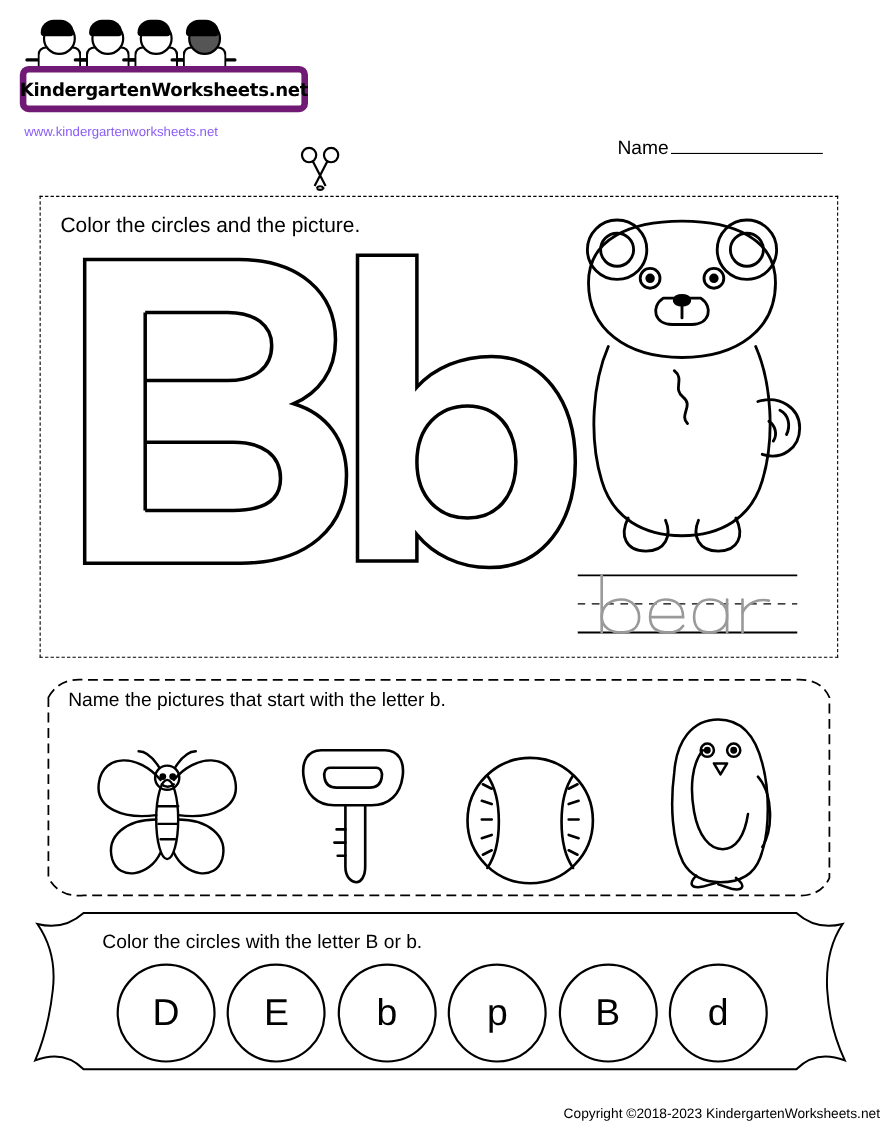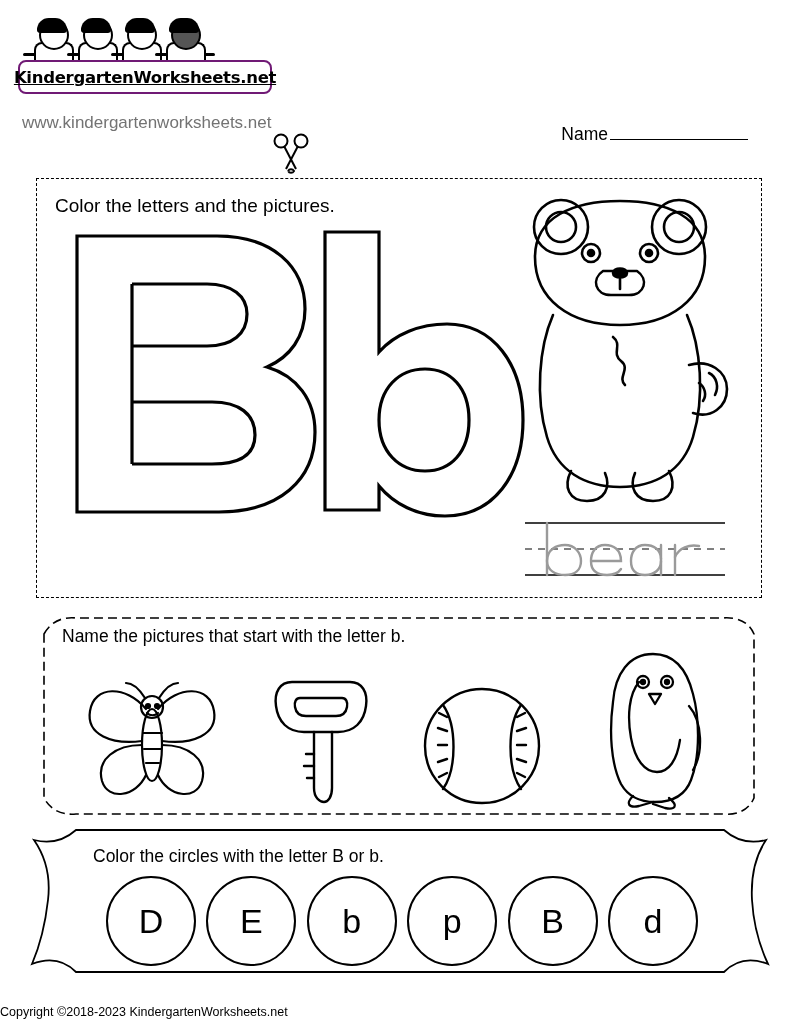--- a/index.html
+++ b/index.html
@@ -84,42 +84,41 @@
   .kid.k2 { left: 44px; }
   .kid.k3 { left: 88px; }
   .kid.k4 { left: 132px; }
   .kid.k4 .head { background: #555; }
 
   .logo-bar {
     position: relative;
     margin-top: -4px;
     width: 250px;
     height: 30px;
-    border: 2px solid #701a75;
+    border: 6px solid #701a75;
     border-radius: 8px;
     background: #fff;
     display: flex;
     align-items: center;
     justify-content: center;
-    text-decoration: underline;
   }
   .logo-bar span {
     font-family: "DejaVu Sans", sans-serif;
     font-weight: bold;
     font-size: 16.5px;
     letter-spacing: -0.3px;
     white-space: nowrap;
   }
   .site-url {
     position: absolute;
     left: 22px;
     top: 113px;
-    font-size: 17px;
+    font-size: 12px;
     font-family: "Liberation Sans", sans-serif;
-    color: #737373;
+    color: #8b5cf6;
   }
 
   .worksheet-title {
     position: absolute;
     left: 278px;
     top: 36px;
     font-family: "DejaVu Sans", sans-serif;
     font-weight: bold;
     font-size: 25px;
     letter-spacing: 0.2px;
@@ -246,21 +245,21 @@
     font-family: "Liberation Sans", sans-serif;
     background: #fff;
   }
 
   
   .footer {
     position: absolute;
     left: 0;
     right: 0;
     bottom: 14px;
-    text-align: left;
+    text-align: right;
     font-size: 12.5px;
     line-height: 17px;
   }
 </style>
 </head>
 <body>
 
 <div class="header">
 
   <div class="logo-block">
@@ -309,21 +308,21 @@
   <svg class="scissors" viewBox="0 0 42 46">
     <circle cx="11" cy="8" r="6.5" fill="none" stroke="#000" stroke-width="2"></circle>
     <circle cx="31" cy="8" r="6.5" fill="none" stroke="#000" stroke-width="2"></circle>
     <path d="M14 13 L26 36" fill="none" stroke="#000" stroke-width="2"></path>
     <path d="M28 13 L16 36" fill="none" stroke="#000" stroke-width="2"></path>
     <path d="M18 38 a3.5 3.5 0 0 0 6 0 a3.5 3.5 0 0 0 -6 0" fill="none" stroke="#000" stroke-width="2"></path>
   </svg>
 </div>
 
 <div class="sec1">
-  <div class="prompt">Color the letters and the pictures.</div>
+  <div class="prompt">Color the circles and the picture.</div>
 
   <svg class="letters-svg" width="470" height="350" viewBox="0 0 470 350">
 
     <g fill="none" stroke="#000" stroke-width="3.2">
 
       <path d="M20 12 H160 C215 12 248 42 248 85 C248 113 233 133 210 143
                C240 152 258 176 258 208 C258 256 222 288 162 288 H20 Z"></path>
 
       <path d="M75 60 V240"></path>
       <path d="M75 60 H150 C175 60 190 72 190 90 C190 110 175 122 150 122 H75"></path>

